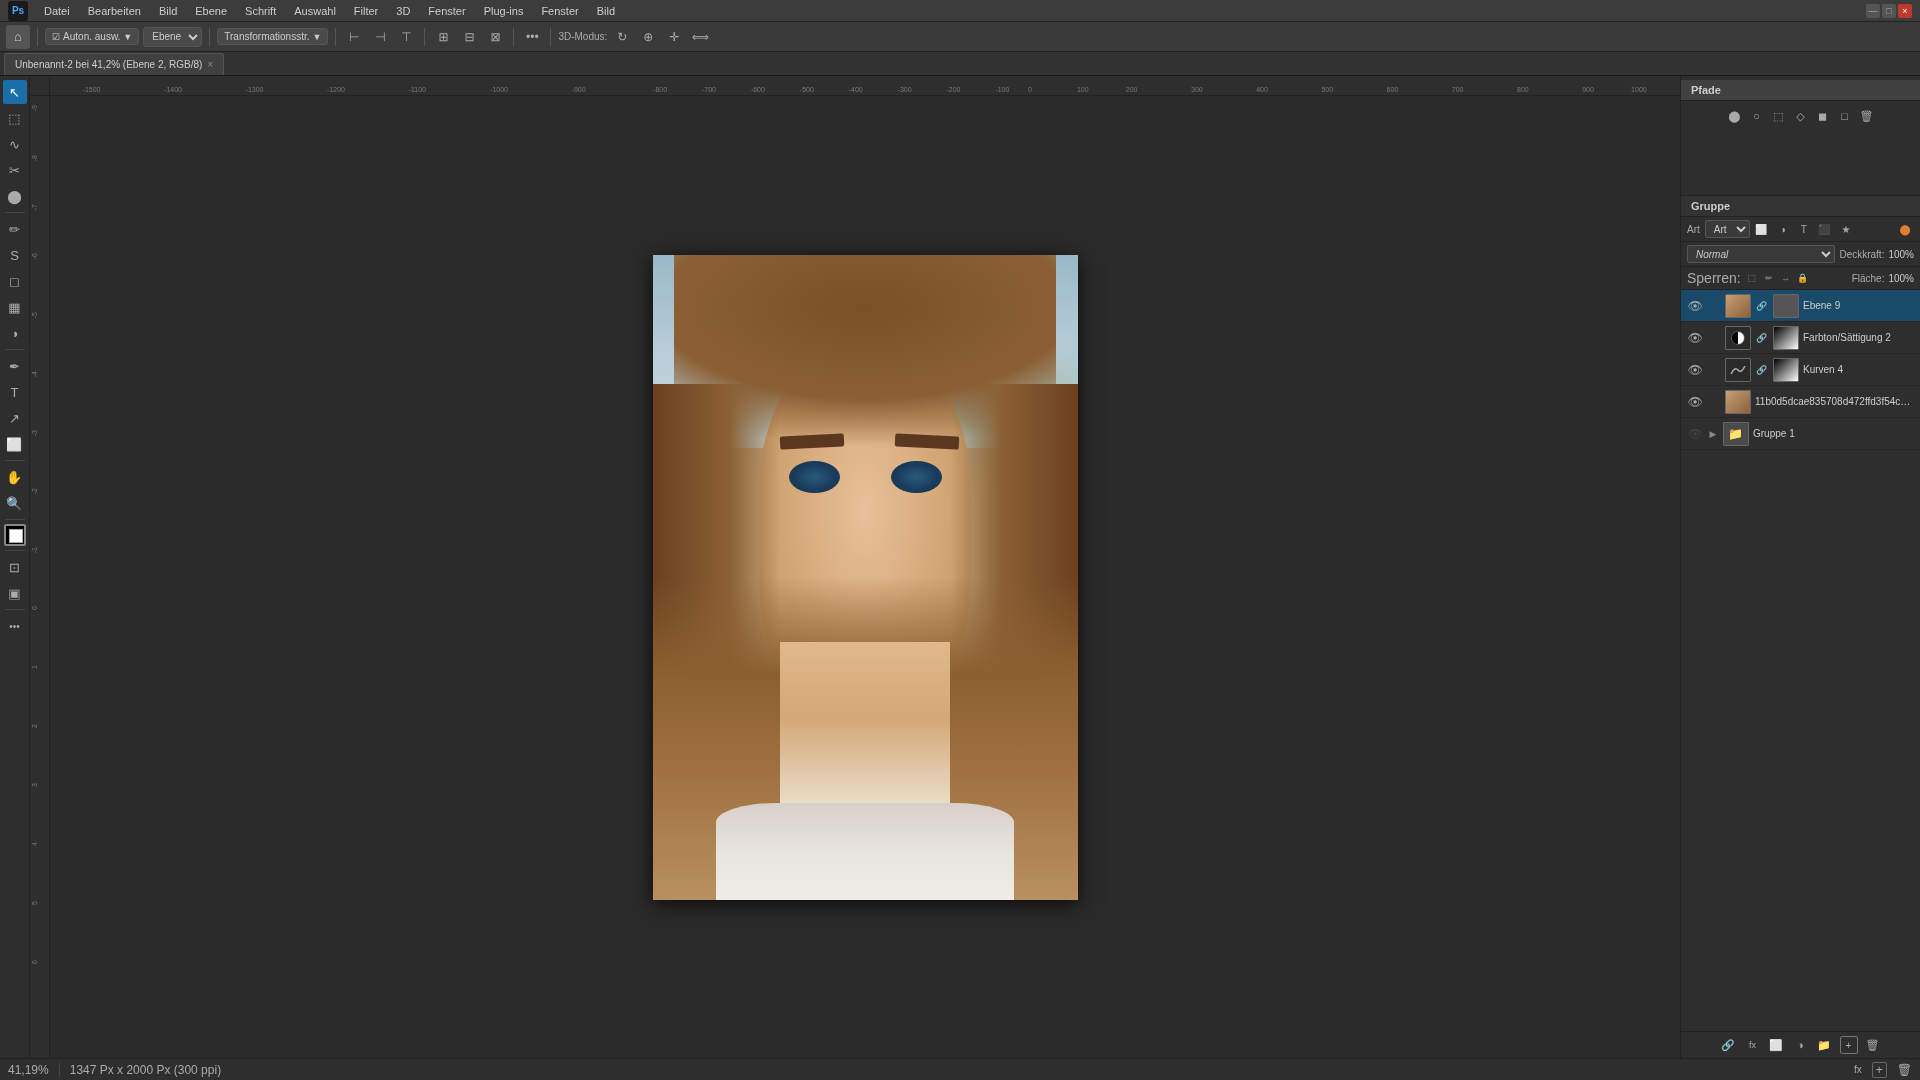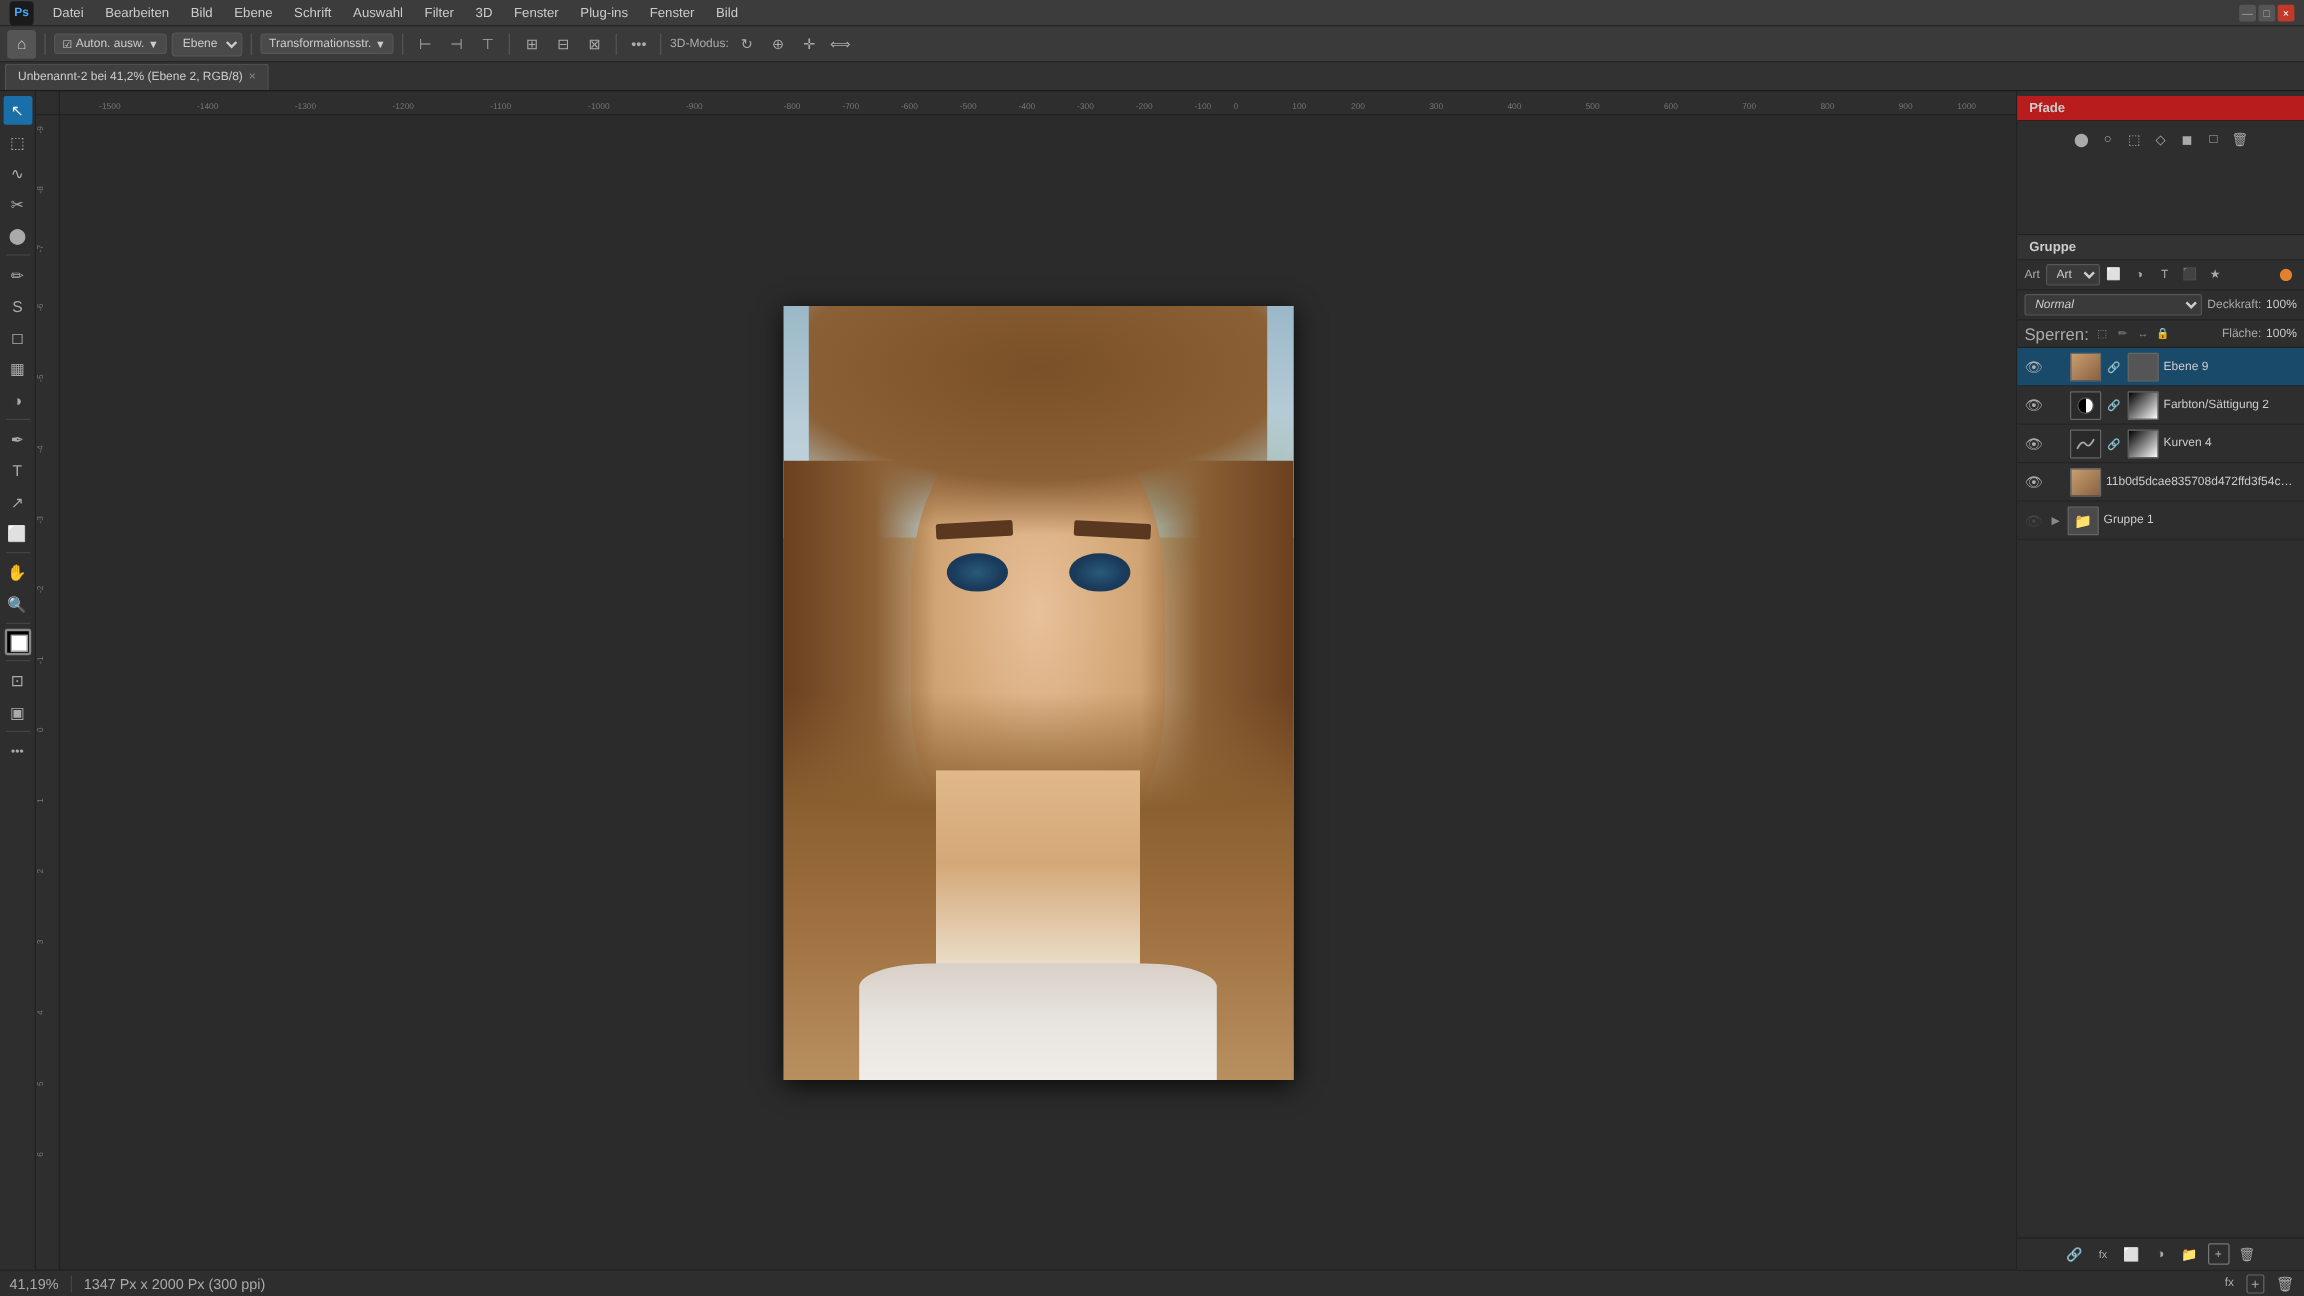--- a/index.html
+++ b/index.html
@@ -222,21 +222,21 @@
     #paths-panel {
       height: 120px;
       border-bottom: 1px solid #222;
       padding: 4px 0;
     }
     #paths-title {
       padding: 4px 10px;
       font-size: 11px;
       font-weight: bold;
       color: #ccc;
-      background: #b91c1c;
+      background: #404040;
       border-bottom: 1px solid #222;
     }
     #paths-icons {
       display: flex; align-items: center; justify-content: center;
       padding: 6px;
       gap: 4px;
     }
     .path-icon {
       width: 18px; height: 18px;
       display: flex; align-items: center; justify-content: center;

